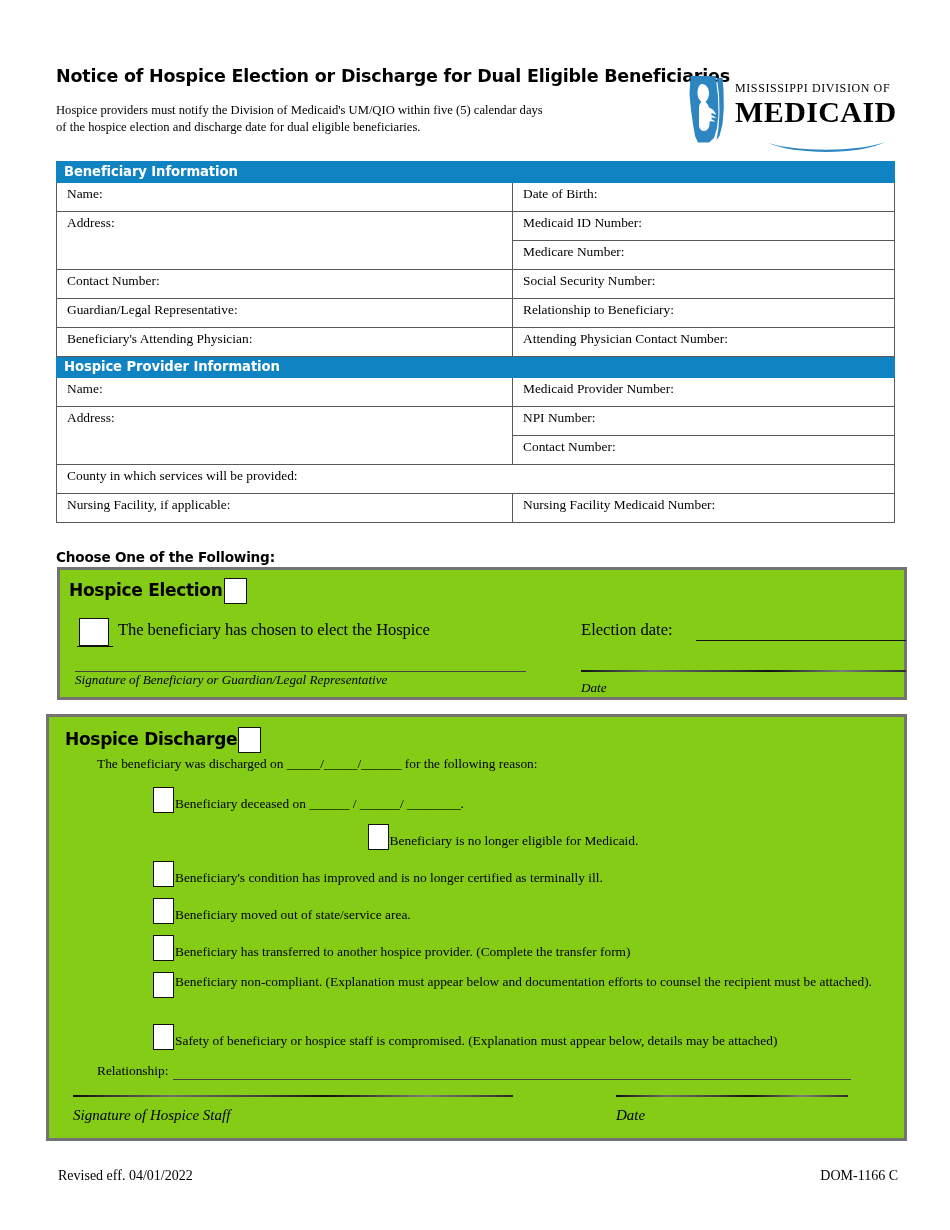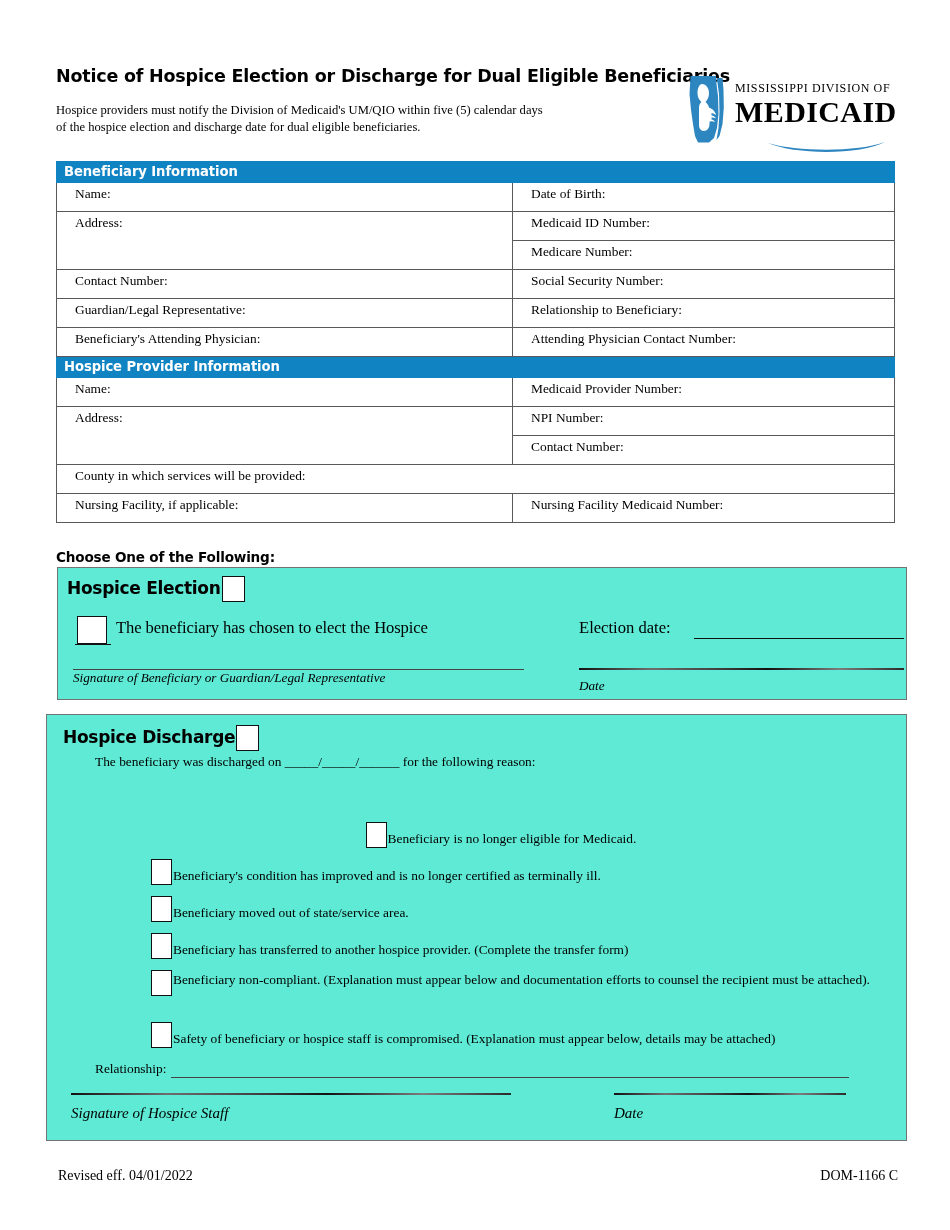--- a/index.html
+++ b/index.html
@@ -60,21 +60,21 @@
   
   .form-table {
     position: absolute;
     border-collapse: collapse;
     table-layout: fixed;
     font-family: "Liberation Serif", serif;
     font-size: 13.4px;
   }
   .form-table td {
     border: 1px solid #595959;
-    padding: 3px 0 3px 18px;
+    padding: 3px 0 3px 10px;
     vertical-align: top;
     height: 29px;
     background: #ffffff;
   }
   .bar td {
     background: #1083C2;
     color: #ffffff;
     font-family: "DejaVu Sans", sans-serif;
     font-weight: bold;
     font-size: 13.2px;
@@ -90,22 +90,22 @@
     left: 56px;
     top: 549px;
     font-family: "DejaVu Sans", sans-serif;
     font-weight: bold;
     font-size: 13.6px;
     letter-spacing: -0.2px;
   }
 
   .panel {
     position: absolute;
-    border: 1px solid #737373;
-    background: #5eead4;
+    border: 3px solid #737373;
+    background: #84cc16;
     padding-left: 39px;
   }
 
   .panel-title {
     font-family: "DejaVu Sans", sans-serif;
     font-weight: bold;
     font-size: 17px;
     letter-spacing: -0.3px;
     display: inline-block;
     vertical-align: middle;
@@ -307,20 +307,24 @@
     <div style="position:absolute; left:16px; top:9px;">
       <span class="panel-title">Hospice Discharge</span><span class="cbox cbox-title"></span>
     </div>
 
     <div class="dis-intro" style="left:48px; top:39px;">
       <span>The beneficiary was discharged on</span>
       <span>_____</span><span>/</span><span>_____</span><span>/</span><span>______</span>
       <span>for the following reason:</span>
     </div>
 
+    <div class="reason" style="left:104px; top:69px; width:700px;">
+      <span class="cbox cbox-item"></span>
+      <span class="rtext">Beneficiary deceased on ______ / ______/ ________.</span>
+    </div>
 
     <div class="reason" style="left:104px; top:106px; width:700px;justify-content:center;">
       <span class="cbox cbox-item"></span>
       <span class="rtext">Beneficiary is no longer eligible for Medicaid.</span>
     </div>
 
     <div class="reason" style="left:104px; top:143px; width:700px;">
       <span class="cbox cbox-item"></span>
       <span class="rtext">Beneficiary's condition has improved and is no longer certified as terminally ill.</span>
     </div>

